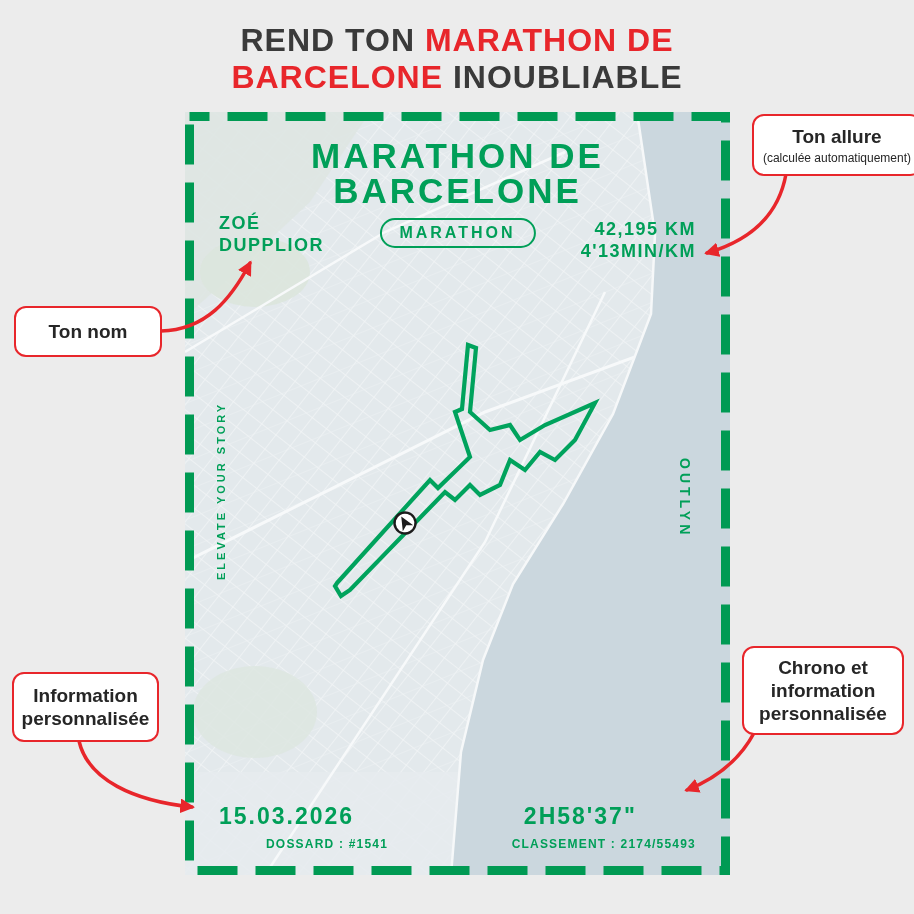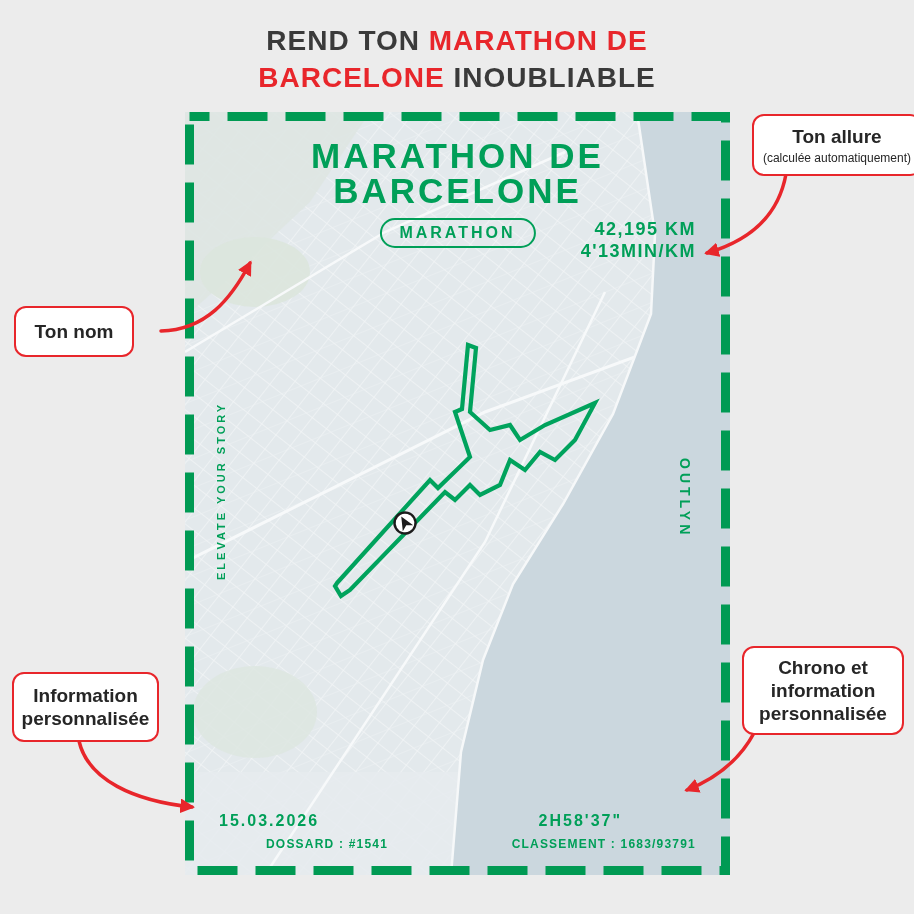--- a/index.html
+++ b/index.html
@@ -10,21 +10,21 @@
     background: #ececec;
     font-family: "Liberation Sans", sans-serif;
     overflow: hidden;
   }
 
   
   .header {
     position: absolute; top: 22px; left: 0; width: 100%;
     text-align: center;
     font-weight: bold;
-    font-size: 28px; line-height: 37px;
+    font-size: 32px; line-height: 37px;
     letter-spacing: 1px;
     color: #3a3a3a;
   }
   .header .red { color: #e8262b; }
   .header .dark { color: #3a3a3a; }
 
   
   .poster {
     position: absolute; left: 185px; top: 112px;
     width: 545px; height: 763px;
@@ -67,37 +67,37 @@
     transform: rotate(-90deg); transform-origin: 0 0;
     font-size: 11px; letter-spacing: 3px; white-space: nowrap;
   }
   .p-brand {
     position: absolute; left: 508px; top: 346px;
     transform: rotate(90deg); transform-origin: 0 0;
     font-size: 14px; letter-spacing: 4px; white-space: nowrap;
   }
   .p-bl { position: absolute; left: 34px; bottom: 24px; }
   .p-br { position: absolute; right: 34px; bottom: 24px; text-align: center; }
-  .p-big { font-size: 16px; letter-spacing: 2px; }
+  .p-big { font-size: 23px; letter-spacing: 2px; }
   .p-small { font-size: 12px; letter-spacing: 1.2px; margin-top: 7px; margin-left: 47px; }
 
   
   .callout {
     position: absolute;
     background: #ffffff;
     border: 2.5px solid #e8262b;
     border-radius: 12px;
     color: #262626;
     text-align: center;
     z-index: 5;
   }
   .callout .t { font-size: 19px; font-weight: 600; line-height: 23px; }
   .callout .s { font-size: 12px; margin-top: 3px; }
   #callout-allure  { left: 752px; top: 114px; width: 170px; padding: 9px 4px; }
-  #callout-nom     { left: 14px;  top: 306px; width: 120px; padding: 12px 4px; }
+  #callout-nom     { left: 14px;  top: 306px; width: 148px; padding: 12px 4px; }
   #callout-info    { left: 12px;  top: 672px; width: 147px; padding: 10px 4px; }
   #callout-chrono  { left: 742px; top: 646px; width: 162px; padding: 8px 4px; text-align: center; }
 
   
   .arrows {
     position: absolute; inset: 0;
     width: 914px; height: 914px;
     z-index: 4;
     pointer-events: none;
   }
@@ -161,39 +161,43 @@
   <svg class="border-svg" viewBox="0 0 545 763" aria-hidden="true">
     <rect x="4.5" y="4.5" width="536" height="754" fill="none" stroke="#009a53" stroke-width="9" stroke-dasharray="40 18" stroke-dashoffset="20"></rect>
   </svg>
 
   <div class="poster-content">
     <div class="p-title">
       <div>MARATHON DE</div>
       <div>BARCELONE</div>
     </div>
 
+    <div class="p-name">
+      <div>ZOÉ</div>
+      <div>DUPPLIOR</div>
+    </div>
 
     <div class="p-badge">MARATHON</div>
 
     <div class="p-stats">
       <div>42,195 KM</div>
       <div>4'13MIN/KM</div>
     </div>
 
     <div class="p-elevate">ELEVATE YOUR STORY</div>
     <div class="p-brand">OUTLYN</div>
 
     <div class="p-bl">
       <div class="p-big">15.03.2026</div>
       <div class="p-small">DOSSARD : #1541</div>
     </div>
 
     <div class="p-br">
       <div class="p-big">2H58'37"</div>
-      <div class="p-small">CLASSEMENT : 1683/93791</div>
+      <div class="p-small">CLASSEMENT : 2174/55493</div>
     </div>
   </div>
 </div>
 
 <svg class="arrows" viewBox="0 0 914 914" aria-hidden="true">
   <defs>
     <marker id="ah" viewBox="0 0 10 10" refX="8" refY="5" markerWidth="4.2" markerHeight="4.2" orient="auto-start-reverse">
       <path d="M0 0 L10 5 L0 10 z" fill="#e8262b"></path>
     </marker>
   </defs>

